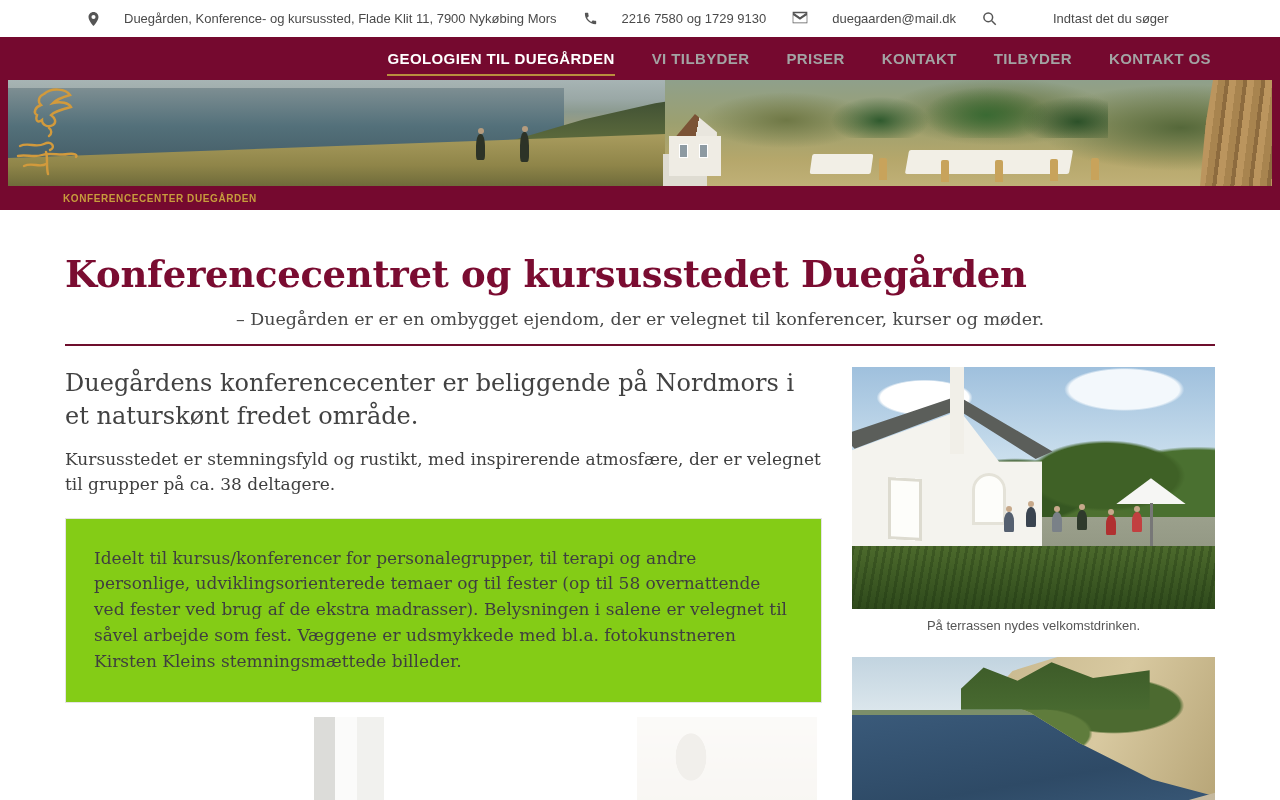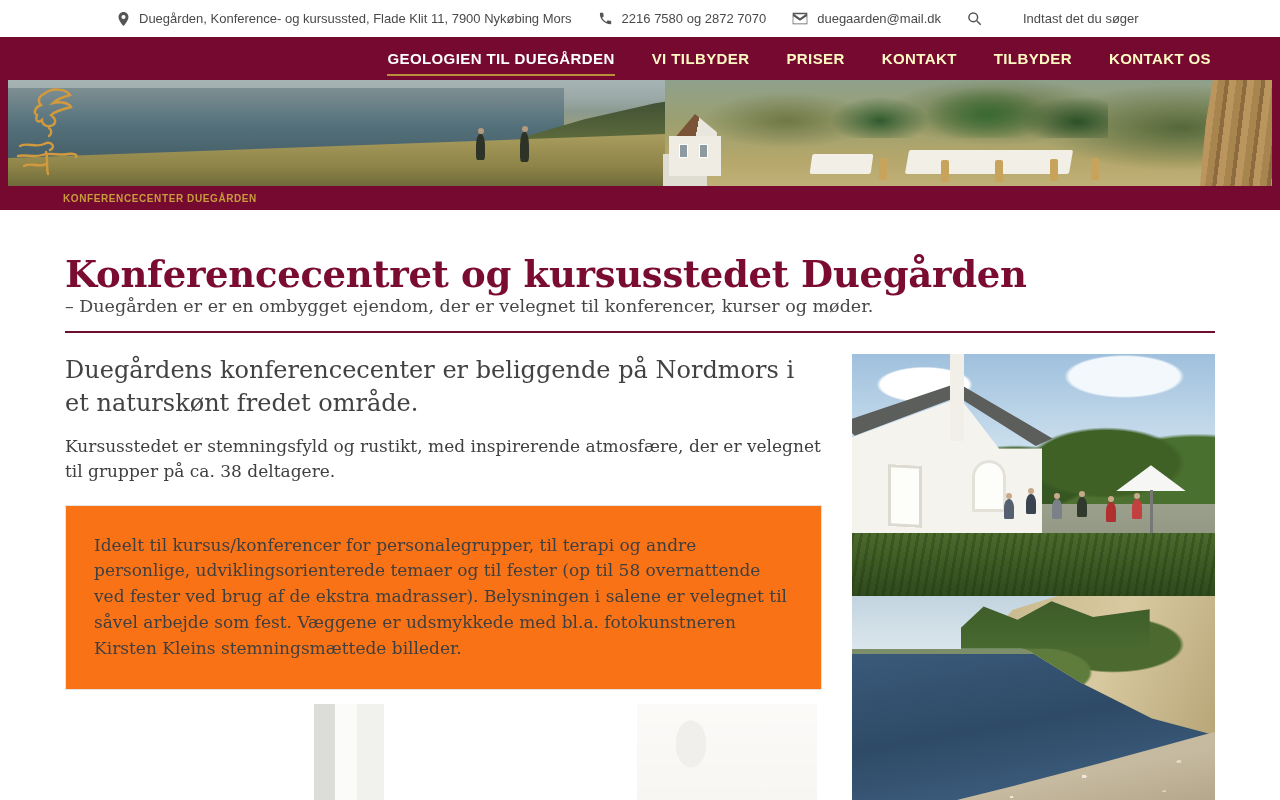--- a/index.html
+++ b/index.html
@@ -6,35 +6,35 @@
   html, body { width: 1280px; height: 800px; overflow: hidden; background: #fff; }
   body { font-family: "Liberation Sans", sans-serif; }
 
   .page { width: 1280px; height: 800px; overflow: hidden; background: #fff; }
 
   
   .topbar {
     height: 37px; display: flex; align-items: center; justify-content: center;
     gap: 26px; font-size: 13px; color: #4a4a4a; background: #fff;
   }
-  .topbar-item { display: flex; align-items: center; gap: 9px; white-space: nowrap; }
+  .topbar-item { display: flex; align-items: flex-start; gap: 24px; white-space: nowrap; }
   .topbar-item svg { display: block; }
   .search-input {
     border: none; outline: none; font-size: 13px; color: #4a4a4a;
     font-family: "Liberation Sans", sans-serif; width: 140px; background: transparent; margin-left: 32px;
   }
   .search-input::placeholder { color: #4a4a4a; opacity: 1; }
 
   
   .navbar {
     height: 43px; background: #75092f; display: flex; align-items: center;
     justify-content: flex-end; gap: 37px; padding-right: 69px;
   }
   .nav-item {
-    color: #fef9c3; text-decoration: none; font-size: 15px; font-weight: bold;
+    color: #a3a3a3; text-decoration: none; font-size: 15px; font-weight: bold;
     letter-spacing: 0.4px; position: relative; cursor: pointer; line-height: 1;
   }
   .nav-item.active { color: #ffffff; }
   .nav-item.active::after {
     content: ""; position: absolute; left: 0; right: 0; bottom: -10px;
     height: 2px; background: #b98f3e;
   }
 
   
   .banner { background: #75092f; padding: 0 8px; }
@@ -84,34 +84,34 @@
     background: repeating-linear-gradient(97deg, #a8844f 0 7px, #8d6b3e 7px 11px, #bb955e 11px 18px);
     clip-path: polygon(18% 0, 100% 0, 100% 100%, 0 100%, 8% 40%); }
   .bp-dove { position: absolute; left: 8px; top: 4px; }
   .banner-ribbon { height: 24px; display: flex; align-items: center; padding-left: 55px; }
   .banner-ribbon span { color: #c79c3d; font-size: 10px; font-weight: bold; letter-spacing: 0.6px; }
 
   
   .container { width: 1150px; margin: 0 auto; padding-top: 42px; }
   h1.page-title {
     font-family: "DejaVu Serif", serif; font-size: 37px; font-weight: 700;
-    color: #7a0c31; letter-spacing: -0.3px;
-  }
-  .subtitle { font-family: "DejaVu Serif", serif; font-size: 17.5px; color: #474747; margin-bottom: 15px; }
+    color: #7a0c31; margin-bottom: 13px; letter-spacing: -0.3px;
+  }
+  .subtitle { font-family: "DejaVu Serif", serif; font-size: 17.5px; color: #474747; margin-bottom: 15px; text-align: center; }
   .divider { border: none; border-top: 2px solid #6e0e2d; }
   .columns { display: flex; gap: 30px; margin-top: 21px; }
   .article { width: 757px; }
   .article h2 {
     font-family: "DejaVu Serif", serif; font-size: 24px; font-weight: 500;
     color: #424242; line-height: 1.36; margin-bottom: 15px;
   }
   .article p { font-family: "DejaVu Serif", serif; font-size: 17px; color: #3f3f3f;
     line-height: 1.45; margin-bottom: 15px; }
   .highlight-box {
-    background: #f97316; border: 1px solid #e4e4e4; padding: 27px 28px; margin-top: 21px;
+    background: #84cc16; border: 1px solid #e4e4e4; padding: 27px 28px; margin-top: 21px;
   }
   .highlight-box p { margin: 0; line-height: 1.52; }
 
   
   .gallery { display: flex; margin-top: 14px; width: 757px; }
   .gallery .cell { width: 189px; display: flex; justify-content: center; }
   .thumb { height: 200px; overflow: hidden; cursor: pointer; }
   .thumb-art { width: 100%; height: 100%; }
   .thumb.w1 { width: 70px; }
   .thumb.w2 { width: 70px; }
@@ -217,21 +217,21 @@
           </svg>
       </span>
       <span>Duegården, Konference- og kursussted, Flade Klit 11, 7900 Nykøbing Mors</span>
     </div>
     <div class="topbar-item">
       <span>
         <svg width="15" height="15" viewBox="0 0 24 24" fill="#555">
             <path d="M6.6 10.8c1.4 2.8 3.8 5.1 6.6 6.6l2.2-2.2c.3-.3.7-.4 1-.2 1.2.4 2.4.6 3.7.6.6 0 1 .4 1 1V20c0 .6-.4 1-1 1C10.6 21 3 13.4 3 3.9c0-.6.4-1 1-1h3.5c.6 0 1 .4 1 1 0 1.2.2 2.5.6 3.7.1.3 0 .7-.2 1l-2.3 2.2z"></path>
           </svg>
       </span>
-      <span>2216 7580 og 2872 7070</span>
+      <span>2216 7580 og 1729 9130</span>
     </div>
     <div class="topbar-item">
       <span>
         <svg width="16" height="13" viewBox="0 0 24 19" fill="#555">
             <path d="M1 1h22v17H1V1zm11 9L22 3H2l10 7zM2 17h20V6l-10 7L2 6v11z"></path>
             <path d="M2 2l10 7L22 2v2L12 11 2 4z"></path>
           </svg>
       </span>
       <span>duegaarden@mail.dk</span>
     </div>
@@ -348,20 +348,21 @@
             <div class="ta-parasol"></div>
             <div class="ta-pole"></div>
             <div class="ta-person" style="left:48%; top:58%; background:#3a4450;"></div>
             <div class="ta-person" style="left:55%; top:60%; background:#7a8188;"></div>
             <div class="ta-person" style="left:62%; top:59%; background:#2f3a2c;"></div>
             <div class="ta-person" style="left:70%; top:61%; background:#b03030;"></div>
             <div class="ta-person" style="left:77%; top:60%; background:#c24040;"></div>
             <div class="ta-person" style="left:42%; top:60%; background:#556070;"></div>
             <div class="ta-grass"></div>
           </div>
+          <figcaption class="photo-caption">På terrassen nydes velkomstdrinken.</figcaption>
         </figure>
 
         <figure>
           <div class="photo photo-beach">
             <div class="ba-sky"></div>
             <div class="ba-land"></div>
             <div class="ba-sea"></div>
             <div class="ba-cliffs"></div>
             <div class="ba-treeline"></div>
             <div class="ba-beach"></div>

